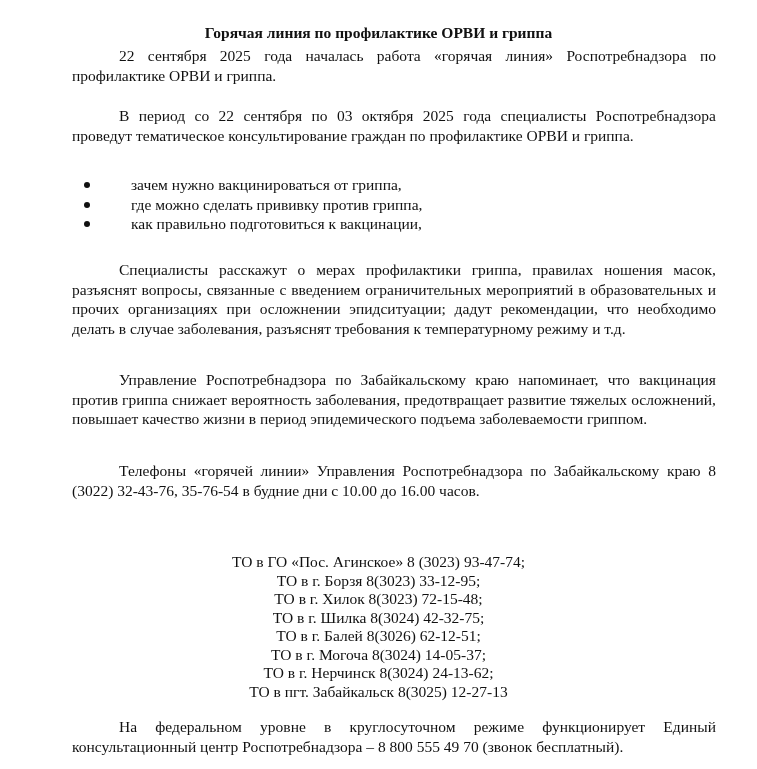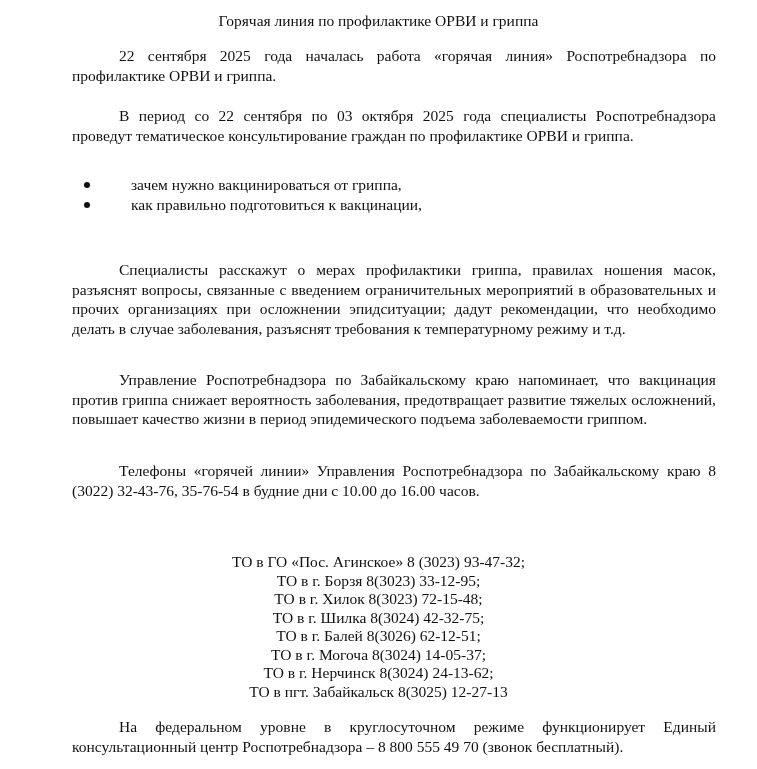--- a/index.html
+++ b/index.html
@@ -3,22 +3,22 @@
   <meta charset="utf-8">
   <style>
     html, body { margin: 0; padding: 0; background: #ffffff; }
     body {
       width: 757px; height: 769px; overflow: hidden;
       font-family: "Liberation Serif", "DejaVu Serif", serif;
       color: #111111;
     }
     .page { position: relative; width: 757px; height: 769px; }
     .title {
-      position: absolute; left: 0; width: 757px; top: 11px;
-      text-align: center; font-weight: normal; font-size: 15.5px; line-height: 20px;
+      position: absolute; left: 0; width: 757px; top: 23px;
+      text-align: center; font-weight: bold; font-size: 15.5px; line-height: 20px;
     }
     .para {
       position: absolute; left: 72px; width: 644px;
       font-size: 15.5px; line-height: 19.5px;
       text-align: justify; text-indent: 47px;
     }
     .bullets {
       position: absolute; left: 72px; top: 163px; width: 650px;
       margin: 12px; padding: 0; list-style: none;
       font-size: 15.5px; line-height: 19.5px;
@@ -38,29 +38,30 @@
 <body>
 
 <div class="page">
   <div class="title">Горячая линия по профилактике ОРВИ и гриппа</div>
 
   <p class="para" style="top:46px; margin:0;">22 сентября 2025 года началась работа «горячая линия» Роспотребнадзора по профилактике ОРВИ и гриппа.</p>
   <p class="para" style="top:106px; margin:0;">В период со 22 сентября по 03 октября 2025 года специалисты Роспотребнадзора проведут тематическое консультирование граждан по профилактике ОРВИ и гриппа.</p>
 
   <ul class="bullets">
     <li><span class="dot"></span><span>зачем нужно вакцинироваться от гриппа,</span></li>
+    <li><span class="dot"></span><span>где можно сделать прививку против гриппа,</span></li>
     <li><span class="dot"></span><span>как правильно подготовиться к вакцинации,</span></li>
   </ul>
 
   <p class="para" style="top:260px; margin:0;">Специалисты расскажут о мерах профилактики гриппа, правилах ношения масок, разъяснят вопросы, связанные с введением ограничительных мероприятий в образовательных и прочих организациях при осложнении эпидситуации; дадут рекомендации, что необходимо делать в случае заболевания, разъяснят требования к температурному режиму и т.д.</p>
   <p class="para" style="top:370px; margin:0;">Управление Роспотребнадзора по Забайкальскому краю напоминает, что вакцинация против гриппа снижает вероятность заболевания, предотвращает развитие тяжелых осложнений, повышает качество жизни в период эпидемического подъема заболеваемости гриппом.</p>
   <p class="para" style="top:461px; margin:0;">Телефоны «горячей линии» Управления Роспотребнадзора по Забайкальскому краю 8 (3022) 32-43-76, 35-76-54 в будние дни с 10.00 до 16.00 часов.</p>
 
   <div class="offices">
-    <div>ТО в ГО «Пос. Агинское» 8 (3023) 93-47-32;</div>
+    <div>ТО в ГО «Пос. Агинское» 8 (3023) 93-47-74;</div>
     <div>ТО в г. Борзя 8(3023) 33-12-95;</div>
     <div>ТО в г. Хилок 8(3023) 72-15-48;</div>
     <div>ТО в г. Шилка 8(3024) 42-32-75;</div>
     <div>ТО в г. Балей 8(3026) 62-12-51;</div>
     <div>ТО в г. Могоча 8(3024) 14-05-37;</div>
     <div>ТО в г. Нерчинск 8(3024) 24-13-62;</div>
     <div>ТО в пгт. Забайкальск 8(3025) 12-27-13</div>
   </div>
 
   <p class="para" style="top:717px; margin:0;">На федеральном уровне в круглосуточном режиме функционирует Единый консультационный центр Роспотребнадзора – 8 800 555 49 70 (звонок бесплатный).</p>

